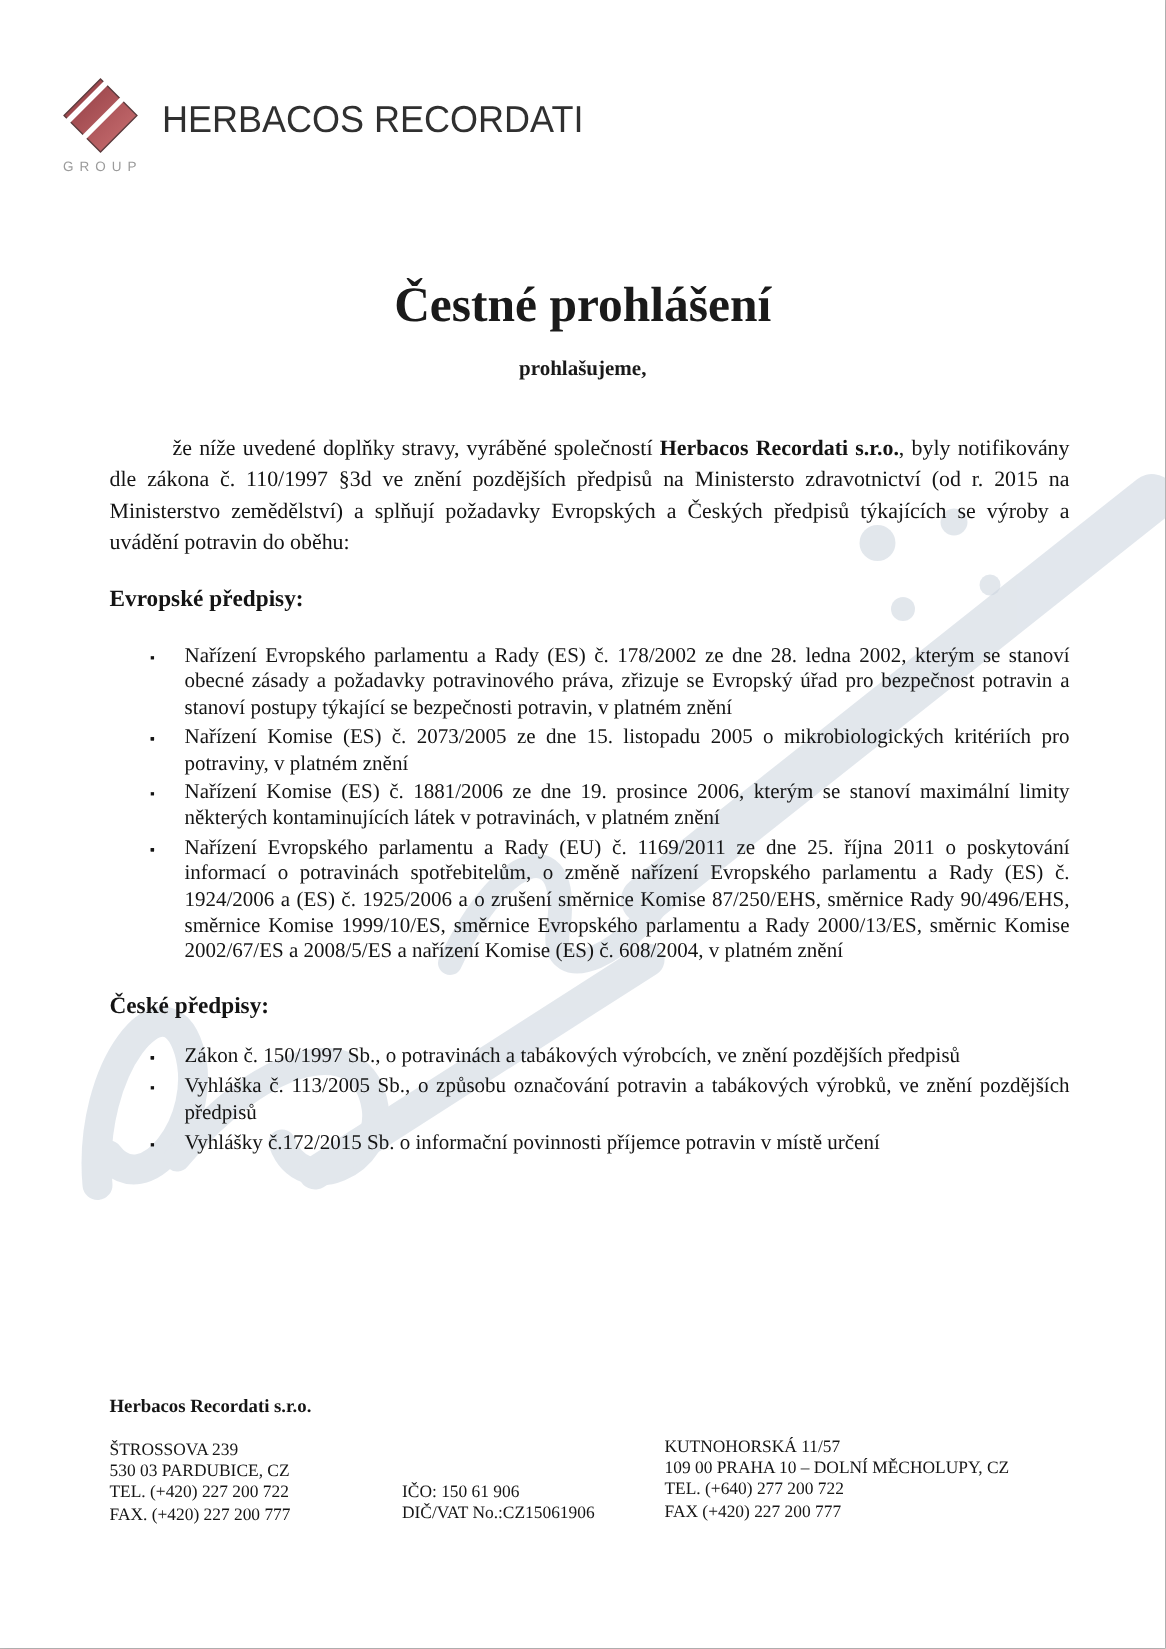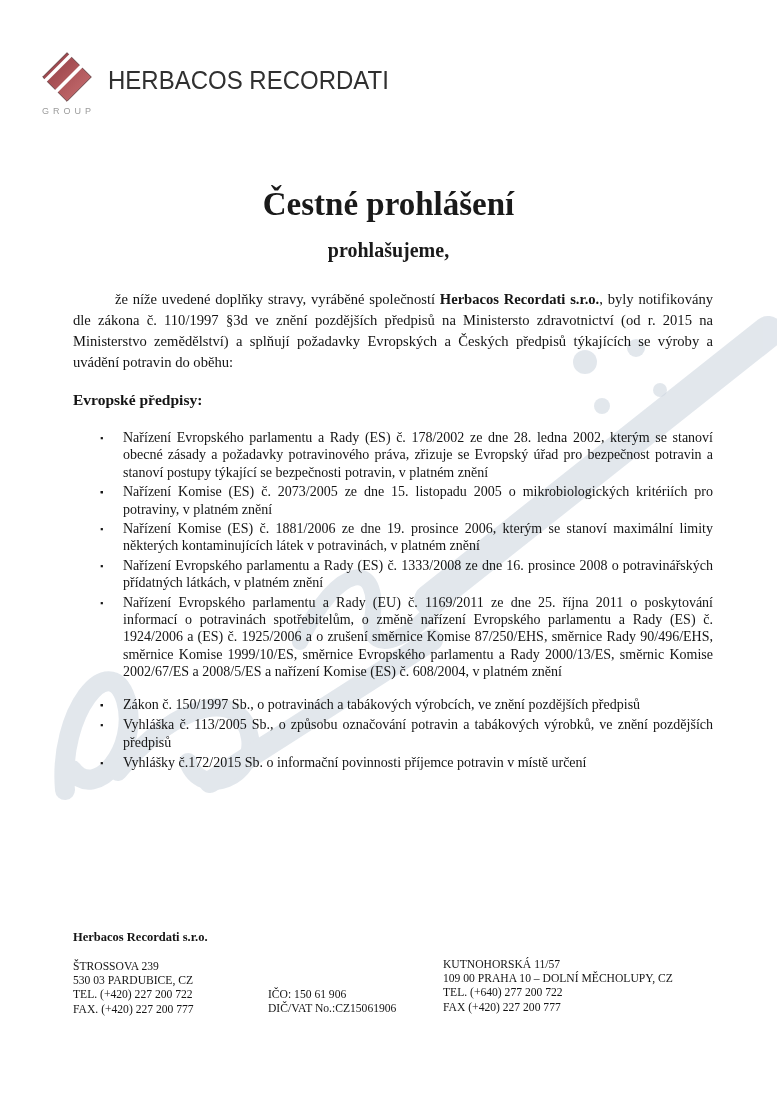--- a/index.html
+++ b/index.html
@@ -30,21 +30,21 @@
     letter-spacing:0px;transform:scaleX(.96);transform-origin:left;
     white-space:nowrap;
   }
   
   .doc-title{
     position:absolute;left:0;right:0;top:186px;z-index:1;
     text-align:center;font-size:33px;font-weight:bold;color:#1a1a1a;
   }
   .doc-subtitle{
     position:absolute;left:0;right:0;top:239px;z-index:1;
-    text-align:center;font-size:20px;font-weight:bold;color:#1a1a1a;
+    text-align:center;font-size:14px;font-weight:bold;color:#1a1a1a;
   }
   
   .body-flow{
     position:absolute;left:73px;right:64px;top:289px;z-index:1;
     font-size:14.6px;line-height:21px;text-align:justify;
   }
   .intro{text-indent:42px;margin:0;}
   .section-heading{
     font-size:15.5px;font-weight:bold;margin:17px 0 0 0;line-height:20px;text-align:left;
   }
@@ -125,28 +125,28 @@
       <li class="law-item">
         <span class="bullet">▪</span>
         <span>Nařízení Komise (ES) č. 2073/2005 ze dne 15. listopadu 2005 o mikrobiologických kritériích pro potraviny, v platném znění</span>
       </li>
       <li class="law-item">
         <span class="bullet">▪</span>
         <span>Nařízení Komise (ES) č. 1881/2006 ze dne 19. prosince 2006, kterým se stanoví maximální limity některých kontaminujících látek v potravinách, v platném znění</span>
       </li>
       <li class="law-item">
         <span class="bullet">▪</span>
-        <span>Nařízení Evropského parlamentu a Rady (ES) č. 1333/2008 ze dne 16. prosince 2008 o potravinářských přídatných látkách, v platném znění</span>
       </li>
       <li class="law-item">
         <span class="bullet">▪</span>
         <span>Nařízení Evropského parlamentu a Rady (EU) č. 1169/2011 ze dne 25. října 2011 o poskytování informací o potravinách spotřebitelům, o změně nařízení Evropského parlamentu a Rady (ES) č. 1924/2006 a (ES) č. 1925/2006 a o zrušení směrnice Komise 87/250/EHS, směrnice Rady 90/496/EHS, směrnice Komise 1999/10/ES, směrnice Evropského parlamentu a Rady 2000/13/ES, směrnic Komise 2002/67/ES a 2008/5/ES a nařízení Komise (ES) č. 608/2004, v platném znění</span>
       </li>
     </ul>
 
+    <div class="section-heading">České předpisy:</div>
 
     <ul class="law-list cz">
       <li class="law-item">
         <span class="bullet">▪</span>
       </li>
       <li class="law-item">
         <span class="bullet">▪</span>
         <span>Zákon č. 150/1997 Sb., o potravinách a tabákových výrobcích, ve znění pozdějších předpisů</span>
       </li>
       <li class="law-item">

